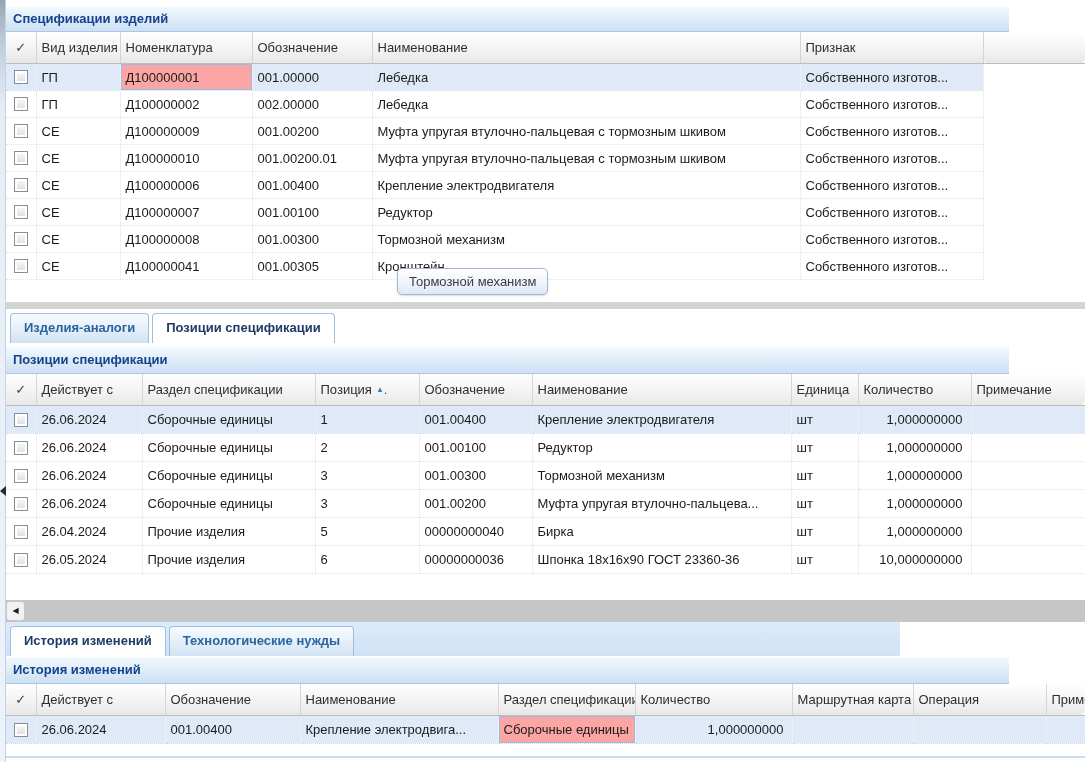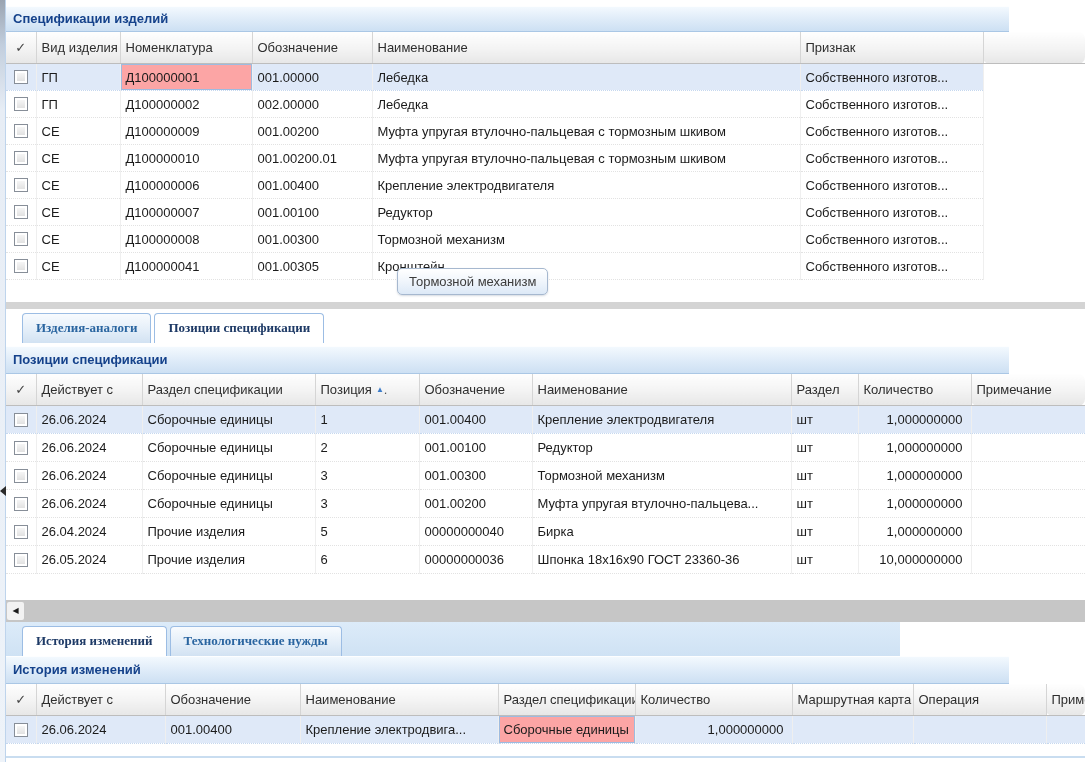--- a/index.html
+++ b/index.html
@@ -47,21 +47,21 @@
   td.whitefill, tr.sel td.whitefill { background:#fff; border-right:none; border-bottom:none; }
   .cb {
     width:14px; height:14px; margin:0 auto; cursor:pointer;
     border:1px solid #878e98; background:linear-gradient(180deg,#fbfbfb,#dddddd);
     box-shadow:inset 0 0 0 2px #ffffff;
   }
   .hcheck { color:#444; font-size:13px; }
   .sort-ic { color:#3d7cc9; font-size:8px; vertical-align:2px; margin-left:4px; }
   .sort-suffix { color:#555; }
   
-  .tabstrip { position:absolute; left:6px; width:894px; display:flex; align-items:flex-end; padding-left:16px;font-family:Liberation Serif, serif; }
+  .tabstrip { position:absolute; left:6px; width:894px; display:flex; align-items:flex-end; padding-left:4px; }
   .tabstrip1 { top:310px; height:33px; background:#fff; }
   .tabstrip2 { top:622px; height:34px; background:linear-gradient(180deg,#dcebf9,#cfe2f4); }
   .tab {
     height:30px; line-height:28px; padding:0 13px; margin-right:3px; cursor:pointer;
     border:1px solid #9cbde4; border-bottom:none; border-radius:4px 4px 0 0;
     font-weight:bold; color:#2a65a0;
     background:linear-gradient(180deg,#f8fbfe 0%,#e2edf8 60%,#d2e2f2 100%);
     white-space:nowrap;
   }
   .tab.active { background:#ffffff; color:#1e3a66; }
@@ -225,21 +225,21 @@
         <col style="width:114px">
       </colgroup>
     <tbody>
         <tr>
       <th class="ccol"><span class="hcheck">✓</span></th>
       <th>Действует с</th>
       <th>Раздел спецификации</th>
       <th><span>Позиция</span><span class="sort-ic">▲</span><span class="sort-suffix">.</span></th>
       <th>Обозначение</th>
       <th>Наименование</th>
-      <th>Раздел</th>
+      <th>Единица</th>
       <th>Количество</th>
       <th class="filler">Примечание</th>
     </tr>
     <tr class="sel">
       <td class="ccol">
             <div class="cb"></div>
           </td>
       <td>26.06.2024</td>
       <td>Сборочные единицы</td>
       <td>1</td>

